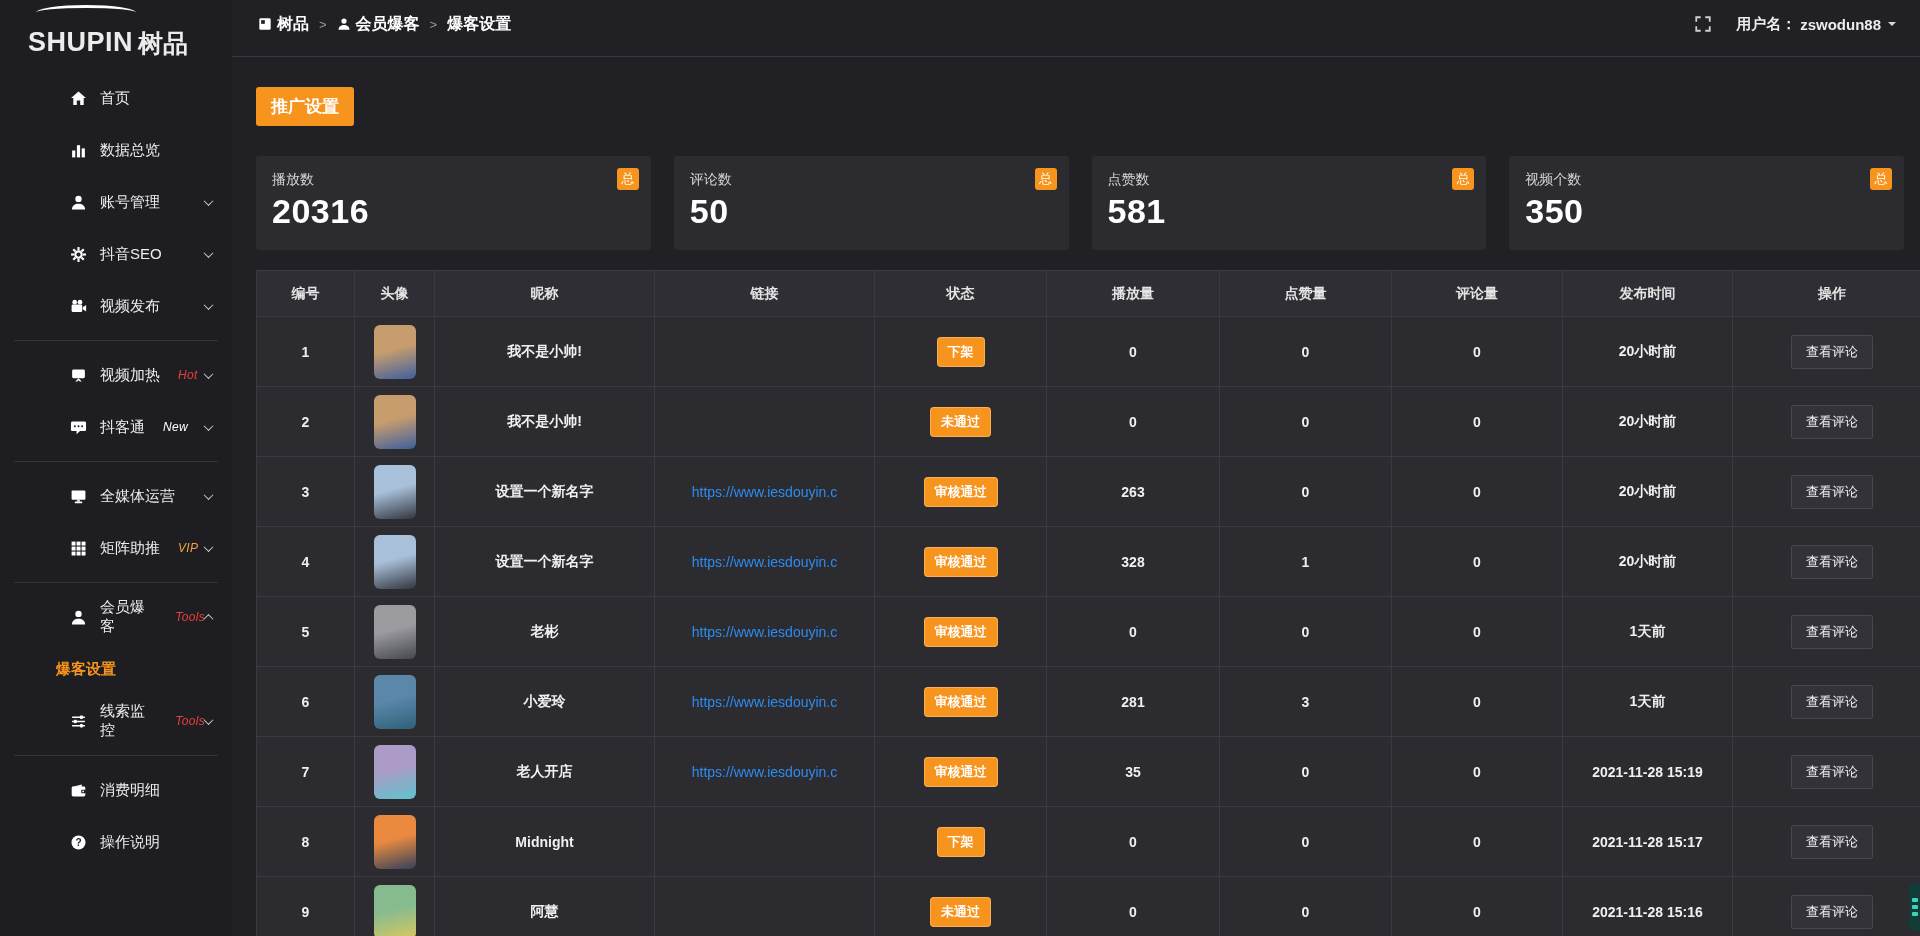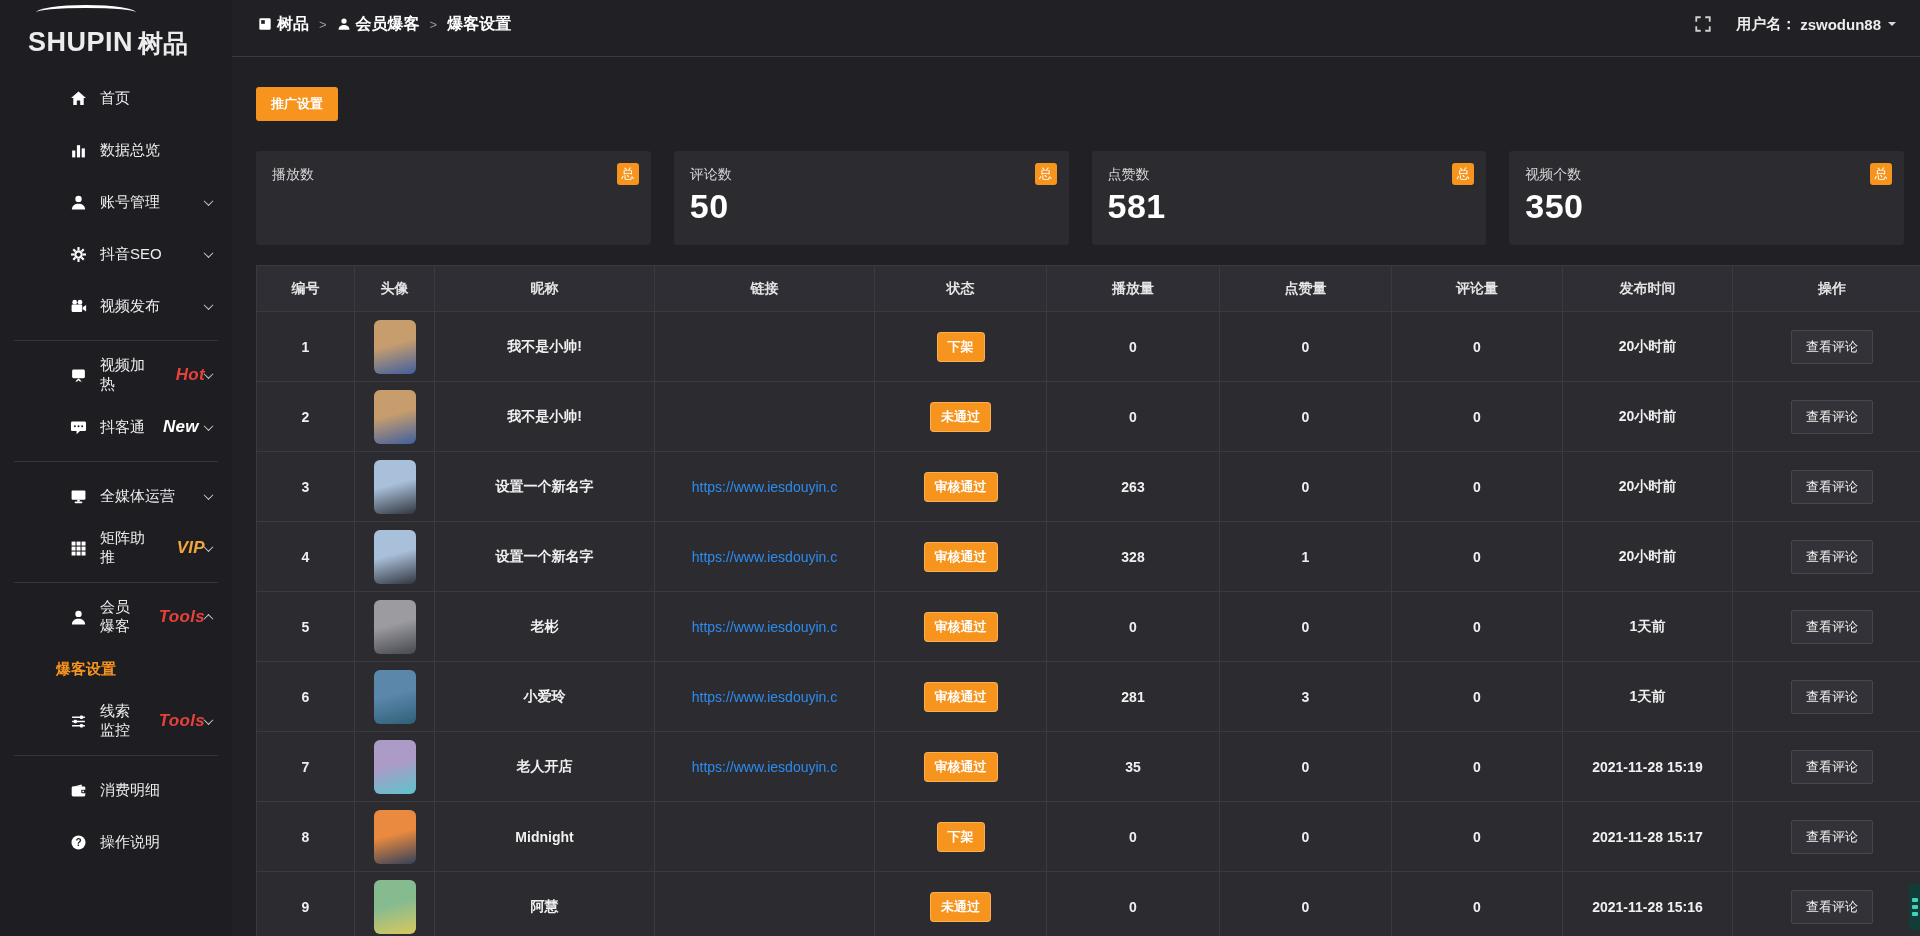--- a/index.html
+++ b/index.html
@@ -14,21 +14,21 @@
   
   .sidebar{position:absolute;left:0;top:0;bottom:0;width:232px;background:var(--side);z-index:2;}
   .logo{display:flex;align-items:flex-end;gap:5px;padding:16px 0 0 28px;position:relative;height:56px;cursor:pointer;}
   .logo .arc{position:absolute;left:36px;top:5px;width:100px;height:15px;border-top:3px solid #fff;border-radius:100% 100% 0 0;}
   .logo .latin{font-size:27px;font-weight:900;letter-spacing:.5px;line-height:1;}
   .logo .cjk{font-size:25px;font-weight:900;line-height:1.05;}
   .menu{padding-top:16px;}
   .sb-item{display:flex;align-items:center;height:52px;padding:0 20px 0 26px;font-size:15px;color:#ededed;cursor:pointer;margin-left:44px;}
   .sb-item .ico{width:17px;height:17px;margin-right:13px;display:flex;align-items:center;justify-content:center;flex:none;}
   .sb-item .ico svg{width:17px;height:17px;}
-  .sb-badge{font-style:italic;font-weight:bold;font-size:17px;margin-left:18px;letter-spacing:.3px;}
+  .sb-badge{font-style:italic;font-weight:normal;font-size:12px;margin-left:18px;letter-spacing:.3px;}
   .chev{width:7px;height:7px;border-right:1.6px solid #c9c9c9;border-bottom:1.6px solid #c9c9c9;margin-left:auto;flex:none;}
   .chev.down{transform:rotate(45deg) translate(-1px,-1px);}
   .chev.up{transform:rotate(-135deg) translate(-1px,-1px);}
   .sb-sub{height:52px;display:flex;align-items:center;padding-left:56px;font-size:15px;color:#ededed;cursor:pointer;}
   .sb-sub.active{color:var(--orange);font-weight:bold;}
   .sb-divider{height:1px;background:#343439;margin:8px 14px;}
 
   
   .main{position:absolute;left:232px;right:0;top:0;bottom:0;background:var(--bg);}
   .topbar{height:48px;display:flex;align-items:center;padding:0 24px 0 26px;}
@@ -37,21 +37,21 @@
   .crumb{display:flex;align-items:center;gap:5px;color:#fff;cursor:pointer;}
   .crumb .cico{display:flex;}
   .crumb .cico svg{width:14px;height:14px;}
   .crumb-sep{color:#9a9a9a;font-size:13px;font-weight:normal;}
   .top-right{margin-left:auto;display:flex;align-items:center;gap:24px;}
   .fs-btn{display:flex;cursor:pointer;}
   .user-box{display:flex;align-items:center;gap:4px;font-size:15px;font-weight:bold;cursor:pointer;}
   .user-caret{width:0;height:0;border:4.5px solid transparent;border-top-color:#d8d8d8;margin:4px 0 0 3px;}
 
   .page{padding:0 16px 0 24px;}
-  .promo-btn{margin-top:30px;background:var(--orange);border:none;color:#fff;font-size:13px;font-weight:bold;
+  .promo-btn{margin-top:30px;background:var(--orange);border:none;color:#fff;font-size:17px;font-weight:bold;
     padding:8px 15px;border-radius:3px;cursor:pointer;font-family:inherit;}
 
   .cards{display:flex;gap:23px;margin-top:30px;}
   .card{flex:1;background:var(--panel);border-radius:3px;height:94px;padding:15px 16px;position:relative;}
   .card-label{font-size:14px;color:#d6d6d6;}
   .card-value{font-size:34px;font-weight:bold;color:#fff;margin-top:3px;letter-spacing:.5px;}
   .card-badge{position:absolute;top:12px;right:12px;width:22px;height:22px;background:var(--orange);color:#fff;
     font-size:13px;border-radius:3px;display:flex;align-items:center;justify-content:center;}
 
   .grid-wrap{margin-top:20px;}
@@ -290,20 +290,21 @@
       </div>
     </header>
     <div class="topbar-rule"></div>
 
     <div class="page">
       <button class="promo-btn">推广设置</button>
 
       <div class="cards" id="cards">
           <div class="card">
             <div class="card-label">播放数</div>
+            <div class="card-value">20316</div>
             <span class="card-badge">总</span>
           </div>
           <div class="card">
             <div class="card-label">评论数</div>
             <div class="card-value">50</div>
             <span class="card-badge">总</span>
           </div>
           <div class="card">
             <div class="card-label">点赞数</div>
             <div class="card-value">581</div>

